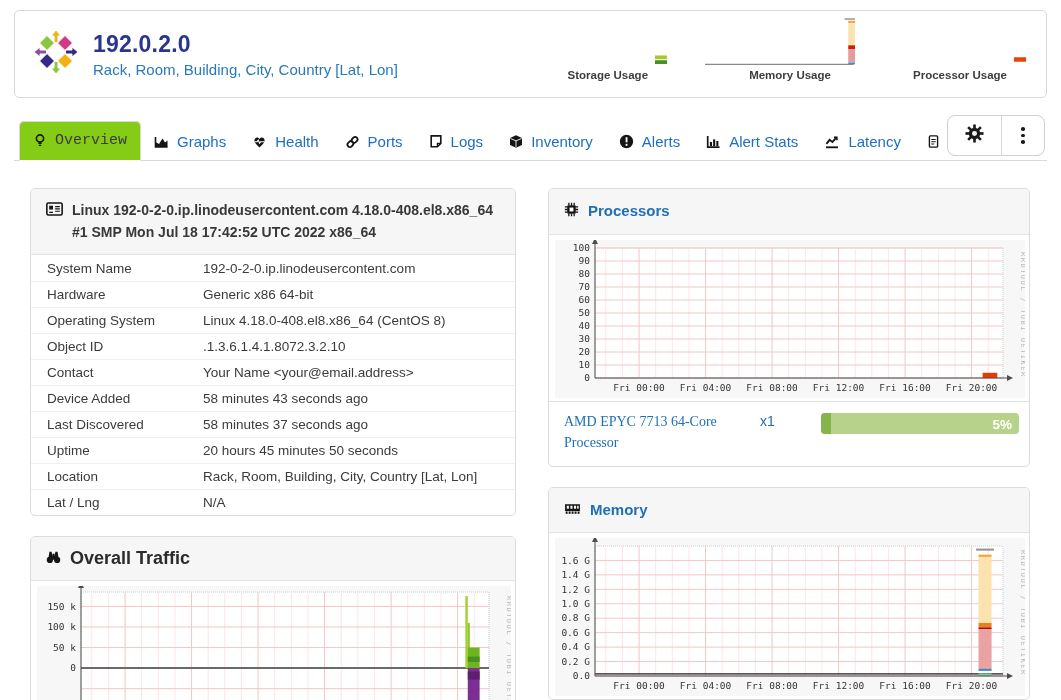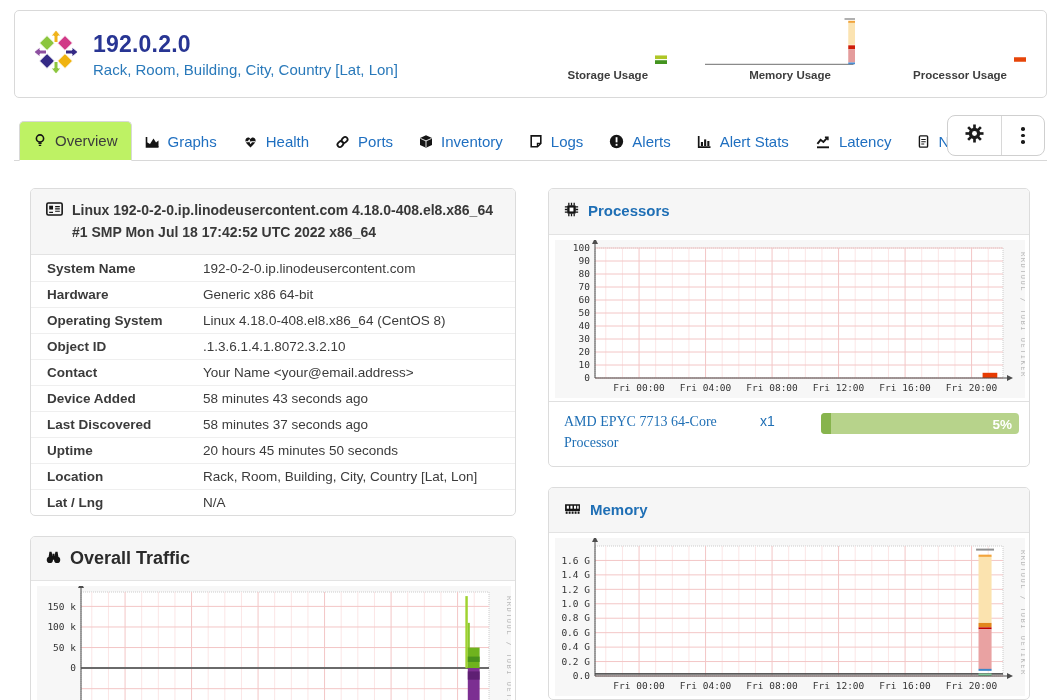--- a/index.html
+++ b/index.html
@@ -19,22 +19,22 @@
   .mini{ display:flex; flex-direction:column; align-items:center; cursor:pointer;}
   .mini-row{ display:flex; align-items:flex-end; gap:7px;}
   .mini-row svg{ margin-bottom:13px;}
   .mini-label{ font-size:11.5px; font-weight:bold; color:#3d3d3d; white-space:nowrap;padding-left:20px;}
   
   .tabbar{ position:absolute; left:14px; right:14px; top:118px; height:43px;
     display:flex; align-items:flex-end; border-bottom:1px solid #d8d8d8;}
   .tab{ display:flex; align-items:center; gap:8px; padding:10px 13px 11px; font-size:15px;
     color:#1f6fc0; cursor:pointer; margin-bottom:-1px; white-space:nowrap;}
   .tab:first-child{ margin-left:5px;}
-  .tab.active{ background:#bef264; border:1px solid #d8d8d8; border-bottom:1px solid #fff;
-    border-radius:5px 5px 0 0; color:#3c3c3c;}
+  .tab.active{ background:#84cc16; border:1px solid #d8d8d8; border-bottom:1px solid #fff;
+    border-radius:5px 5px 0 0; color:#3c3c3c;font-family:Liberation Mono, monospace;}
   .ticon{ display:flex; align-items:center;}
   .actions{ position:absolute; right:2px; bottom:4px; display:flex; border:1px solid #cfcfcf;
     border-radius:8px; overflow:hidden; background:#fff;}
   .abtn{ padding:8px 17px; display:flex; align-items:center; cursor:pointer;}
   .abtn + .abtn{ border-left:1px solid #d8d8d8;}
   .kdots{ display:flex; flex-direction:column; padding:1px 2px;}
   .kdot{ width:3.6px; height:3.6px; border-radius:50%; background:#1b1b1b; margin:1.6px auto;}
   
   .content{ position:absolute; left:30px; top:188px; display:flex; gap:32px; align-items:flex-start;}
   .col-l{ width:486px;} .col-r{ width:482px;}
@@ -43,21 +43,21 @@
   .panel-h{ background:#f6f6f6; border-bottom:1px solid #e3e3e3; padding:11px 15px;
     display:flex; gap:9px; align-items:flex-start;}
   .panel-h.blue{ align-items:flex-start; padding:13px 15px;}
   .sys-title{ font-size:14px; font-weight:bold; color:#383838; line-height:1.55;}
   .blue-title{ font-size:15px; font-weight:bold; color:#1f6fb5; cursor:pointer;}
   .dark-title{ font-size:18px; font-weight:bold; color:#2b2b2b;}
   .hicon{ margin-top:2px; flex:0 0 auto;}
   table.sysinfo{ width:100%; border-collapse:collapse; font-size:13.5px; color:#3b3b3b;}
   table.sysinfo td{ padding:5px 10px 5px 16px; border-top:1px solid #efefef; height:26px;}
   table.sysinfo tr:first-child td{ border-top:none;}
-  td.lbl{ width:156px;font-weight:bold;}
+  td.lbl{ width:156px;}
   td.val{ position:relative; padding-right:6px;}
   .view-btn{ position:absolute; right:6px; top:50%; transform:translateY(-50%);
     background:#337ab7; color:#fef9c3; font-size:13px; font-weight:bold; padding:3px 10px 4px;
     border-radius:3px; display:flex; align-items:center; gap:6px; cursor:pointer;margin-top:36px;}
   .rrd-wrap{ padding:5px 6px 3px; cursor:pointer;}
   .rrd-wrap svg{ display:block; margin:0 auto;}
   .rrd .tick{ font:9.5px "DejaVu Sans Mono", monospace; fill:#333;}
   .rrd .wm{ font:7px "DejaVu Sans Mono", monospace; fill:#b8b8b8; letter-spacing:1.5px;}
   .cpu-row{ border-top:1px solid #e0e0e0; padding:9px 10px 13px 15px; display:flex; font-size:14px;}
   .cpu-name{ width:168px; color:#1f6fb5; line-height:1.5; cursor:pointer;font-family:Liberation Serif, serif;}
@@ -159,34 +159,34 @@
             <rect x="0.9" y="4.6" width="6.3" height="4.8" rx="2.4"></rect>
             <rect x="6.8" y="4.6" width="6.3" height="4.8" rx="2.4"></rect>
           </g>
         </svg>
       </span>
       <span>Ports</span>
     </div>
     <div class="tab">
       <span class="ticon">
         <svg width="14" height="15" viewBox="0 0 14 14">
+          <path d="M2.2 1.4 h9.6 v7.4 l-3.4 3.4 h-6.2 Z" fill="none" stroke="#151515" stroke-width="1.6"></path>
+          <path d="M8.4 12 V8.8 h3.3" fill="none" stroke="#151515" stroke-width="1.2"></path>
+        </svg>
+      </span>
+      <span>Logs</span>
+    </div>
+    <div class="tab">
+      <span class="ticon">
+        <svg width="14" height="15" viewBox="0 0 14 14">
           <path d="M7 0.8 L13 3.6 L13 10.4 L7 13.2 L1 10.4 L1 3.6 Z" fill="#151515"></path>
           <path d="M1.4 3.9 L7 6.4 L12.6 3.9 M7 6.4 L7 12.8" stroke="#ffffff" stroke-width="0.9" fill="none"></path>
         </svg>
       </span>
       <span>Inventory</span>
-    </div>
-    <div class="tab">
-      <span class="ticon">
-        <svg width="14" height="15" viewBox="0 0 14 14">
-          <path d="M2.2 1.4 h9.6 v7.4 l-3.4 3.4 h-6.2 Z" fill="none" stroke="#151515" stroke-width="1.6"></path>
-          <path d="M8.4 12 V8.8 h3.3" fill="none" stroke="#151515" stroke-width="1.2"></path>
-        </svg>
-      </span>
-      <span>Logs</span>
     </div>
     <div class="tab">
       <span class="ticon">
         <svg width="15" height="15" viewBox="0 0 14 14">
           <circle cx="7" cy="7" r="6.2" fill="#151515"></circle>
           <rect x="6.2" y="3" width="1.7" height="4.8" fill="#ffffff"></rect>
           <rect x="6.2" y="9.2" width="1.7" height="1.8" fill="#ffffff"></rect>
         </svg>
       </span>
       <span>Alerts</span>

